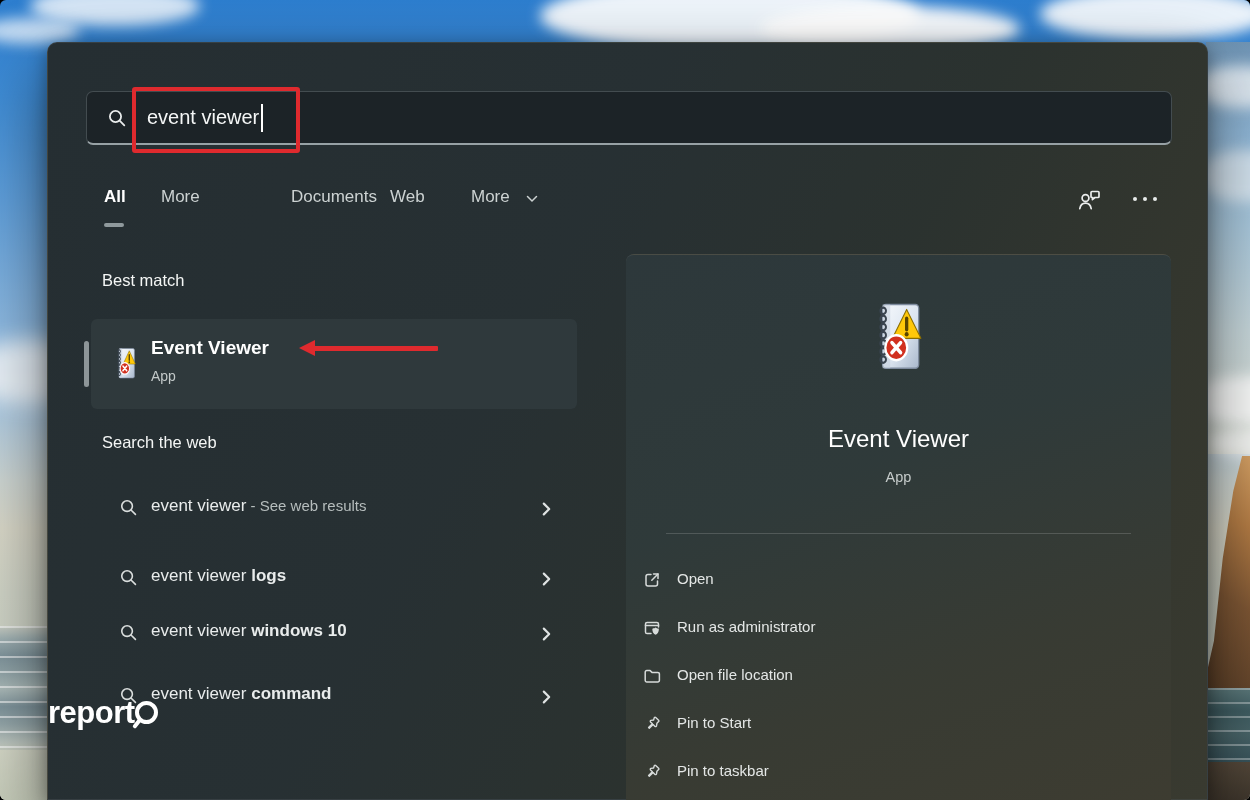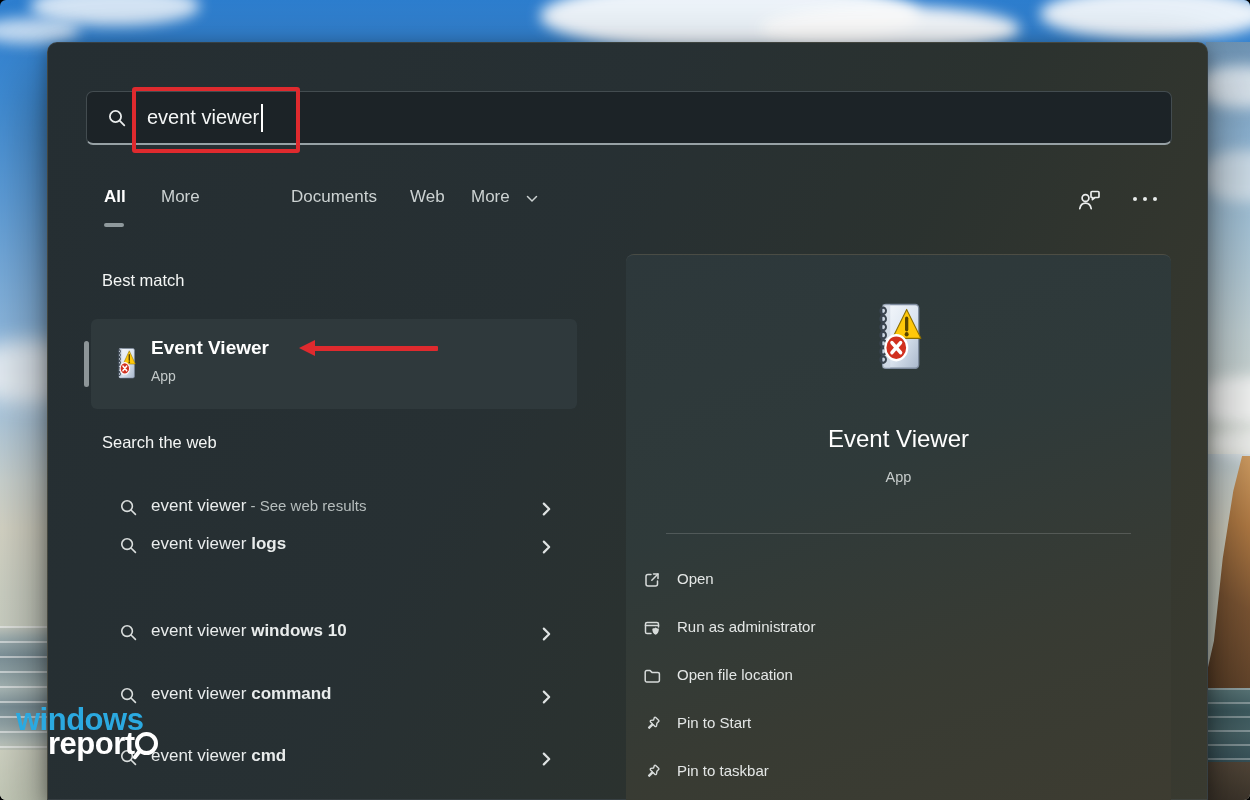--- a/index.html
+++ b/index.html
@@ -52,21 +52,21 @@
     border-radius:7px;box-sizing:border-box;display:flex;align-items:center;}
   .search-box .mag{margin-left:20px;flex:0 0 auto;}
   .query{margin-left:20px;font-size:20px;color:#f4f6f6;}
   .caret{display:inline-block;width:2px;height:28px;background:#fff;margin-left:2px;vertical-align:middle;}
 
   .red-box{position:absolute;left:84px;top:44px;width:160px;height:58px;
     border:4px solid var(--annotation-red,#df2a2e);border-radius:3px;z-index:5;}
 
   .tab{position:absolute;top:144px;font-size:17px;color:#ccd2d2;cursor:default;}
   .tab.active{color:#fff;font-weight:700;}
-  .t-all{left:56px;} .t-apps{left:113px;} .t-docs{left:199px;margin-left:44px;} .t-web{left:362px;} .t-more{left:423px;}
+  .t-all{left:56px;} .t-apps{left:113px;} .t-docs{left:199px;margin-left:44px;} .t-web{left:342px;} .t-more{left:423px;}
   .tab-underline{position:absolute;left:56px;top:180px;width:20px;height:4px;border-radius:2px;background:#8f999c;}
   .more-chev{position:absolute;left:478px;top:152px;}
 
   .hdr-btn{position:absolute;top:140px;width:34px;height:32px;display:flex;align-items:center;justify-content:center;}
   .b-person{left:1024px;} .b-ellipsis{left:1080px;}
   .dots{display:flex;gap:6px;} .dots i{width:4px;height:4px;border-radius:50%;background:#e8ebea;}
 
   .sec-heading{position:absolute;left:54px;font-size:16.5px;font-weight:400;color:#f4f6f5;}
   .h-best{top:228px;} .h-web{top:390px;}
 
@@ -78,21 +78,21 @@
   .scroll-thumb{position:absolute;left:36px;top:298px;width:5px;height:46px;border-radius:3px;background:#8d9598;}
 
   .arrow{position:absolute;left:251px;top:297px;width:142px;height:17px;z-index:6;}
   .arrow .head{position:absolute;left:0;top:0;width:0;height:0;
     border-top:8.5px solid transparent;border-bottom:8.5px solid transparent;
     border-right:16px solid var(--annotation-red,#e23a3a);}
   .arrow .shaft{position:absolute;left:13px;top:6px;width:126px;height:5px;border-radius:1px;
     background:var(--annotation-red,#e23a3a);}
 
   .srow{position:absolute;left:43px;width:486px;height:63px;}
-  .r1{top:434px;} .r2{top:472px;text-decoration:underline;} .r3{top:559px;} .r4{top:622px;} .r5{top:684px;}
+  .r1{top:434px;} .r2{top:504px;text-decoration:underline;} .r3{top:559px;} .r4{top:622px;} .r5{top:684px;}
   .srow .s-ico{position:absolute;left:28px;top:21px;}
   .srow .s-text{position:absolute;left:60px;top:19px;font-size:17px;color:#e9ecec;white-space:pre;}
   .srow .sfx{font-weight:700;}
   .srow.see-web .sfx{font-weight:400;color:#b6bdbd;font-size:15px;}
   .srow .chev{position:absolute;right:26px;top:25px;}
 
   .preview{position:absolute;left:578px;top:211px;width:545px;height:547px;
     border-radius:8px 8px 0 0;
     background:linear-gradient(160deg,#2d383b 0%,#2f3a3a 40%,#383b33 72%,#3d3c31 100%);
     border-top:1px solid rgba(255,255,255,.09);box-sizing:border-box;}
@@ -244,30 +244,20 @@
       <svg class="chev" width="9" height="14" viewBox="0 0 8 13" fill="none" stroke="#dfe3e3" stroke-width="2" stroke-linecap="round" stroke-linejoin="round">
           <path d="M1.5 1.5 L6.5 6.5 L1.5 11.5"></path>
         </svg>
     </div>
     <div class="srow r4">
       <svg class="s-ico" width="19" height="19" viewBox="0 0 20 20" fill="none" stroke="#dadedd" stroke-width="1.7" stroke-linecap="round">
           <circle cx="8.5" cy="8.5" r="5.6"></circle>
           <line x1="12.9" y1="12.9" x2="17.3" y2="17.3"></line>
         </svg>
       <span class="s-text"><span>event viewer </span><span class="sfx">command</span></span>
-      <svg class="chev" width="9" height="14" viewBox="0 0 8 13" fill="none" stroke="#dfe3e3" stroke-width="2" stroke-linecap="round" stroke-linejoin="round">
-          <path d="M1.5 1.5 L6.5 6.5 L1.5 11.5"></path>
-        </svg>
-    </div>
-    <div class="srow r5">
-      <svg class="s-ico" width="19" height="19" viewBox="0 0 20 20" fill="none" stroke="#dadedd" stroke-width="1.7" stroke-linecap="round">
-          <circle cx="8.5" cy="8.5" r="5.6"></circle>
-          <line x1="12.9" y1="12.9" x2="17.3" y2="17.3"></line>
-        </svg>
-      <span class="s-text"><span>event viewer </span><span class="sfx">cmd</span></span>
       <svg class="chev" width="9" height="14" viewBox="0 0 8 13" fill="none" stroke="#dfe3e3" stroke-width="2" stroke-linecap="round" stroke-linejoin="round">
           <path d="M1.5 1.5 L6.5 6.5 L1.5 11.5"></path>
         </svg>
     </div>
 
     <div class="preview">
       <svg class="big-ico" width="70" height="80" viewBox="0 0 64 64" preserveAspectRatio="none">
         <defs>
             <linearGradient id="nbB" x1="0" y1="0" x2="1" y2="1">
           <stop offset="0" stop-color="#f6f9fc"></stop>
@@ -327,16 +317,15 @@
       <div class="act a5">
         <svg width="20" height="20" viewBox="0 0 20 20" fill="none" stroke="#d7dbda" stroke-width="1.4" stroke-linecap="round" stroke-linejoin="round">
           <path d="M12.4 3.4 a.9.9 0 0 1 1.3 0 l2.9 2.9 a.9.9 0 0 1 0 1.3 l-1.7 1.7 -.4 2.6 a.9.9 0 0 1 -1.5.5 l-1.9 -1.9 -3.8 3.8 -.7 -.7 3.8 -3.8 -1.9 -1.9 a.9.9 0 0 1 .5 -1.5 l2.6 -.4 z"></path>
         </svg>
         <span class="a-label">Pin to taskbar</span>
       </div>
     </div>
   </div>
 
   <div class="watermark">
-    <span class="wm1">windows</span>
     <span class="wm2"><span>report</span><span class="mag-o"></span></span>
   </div>
 </div>
 
 </body></html>

